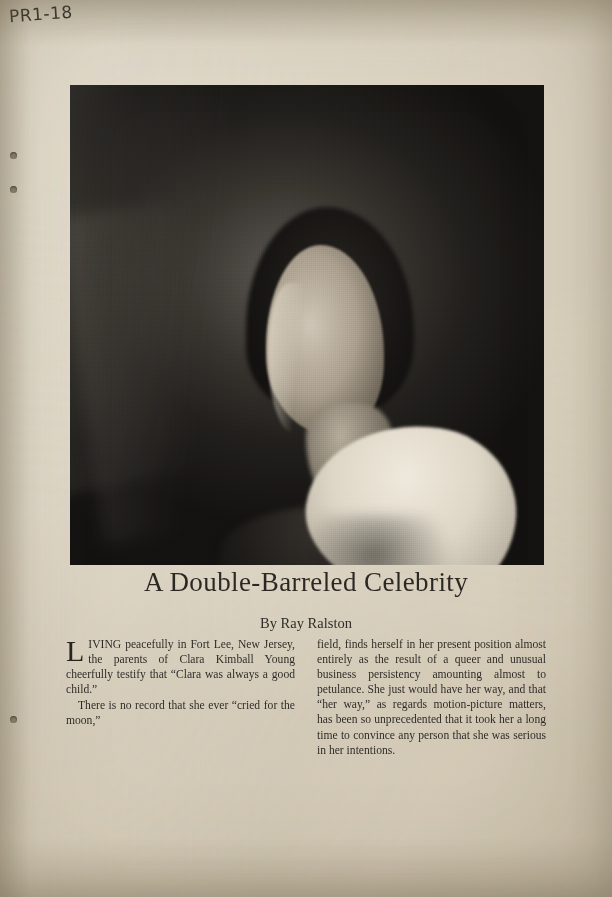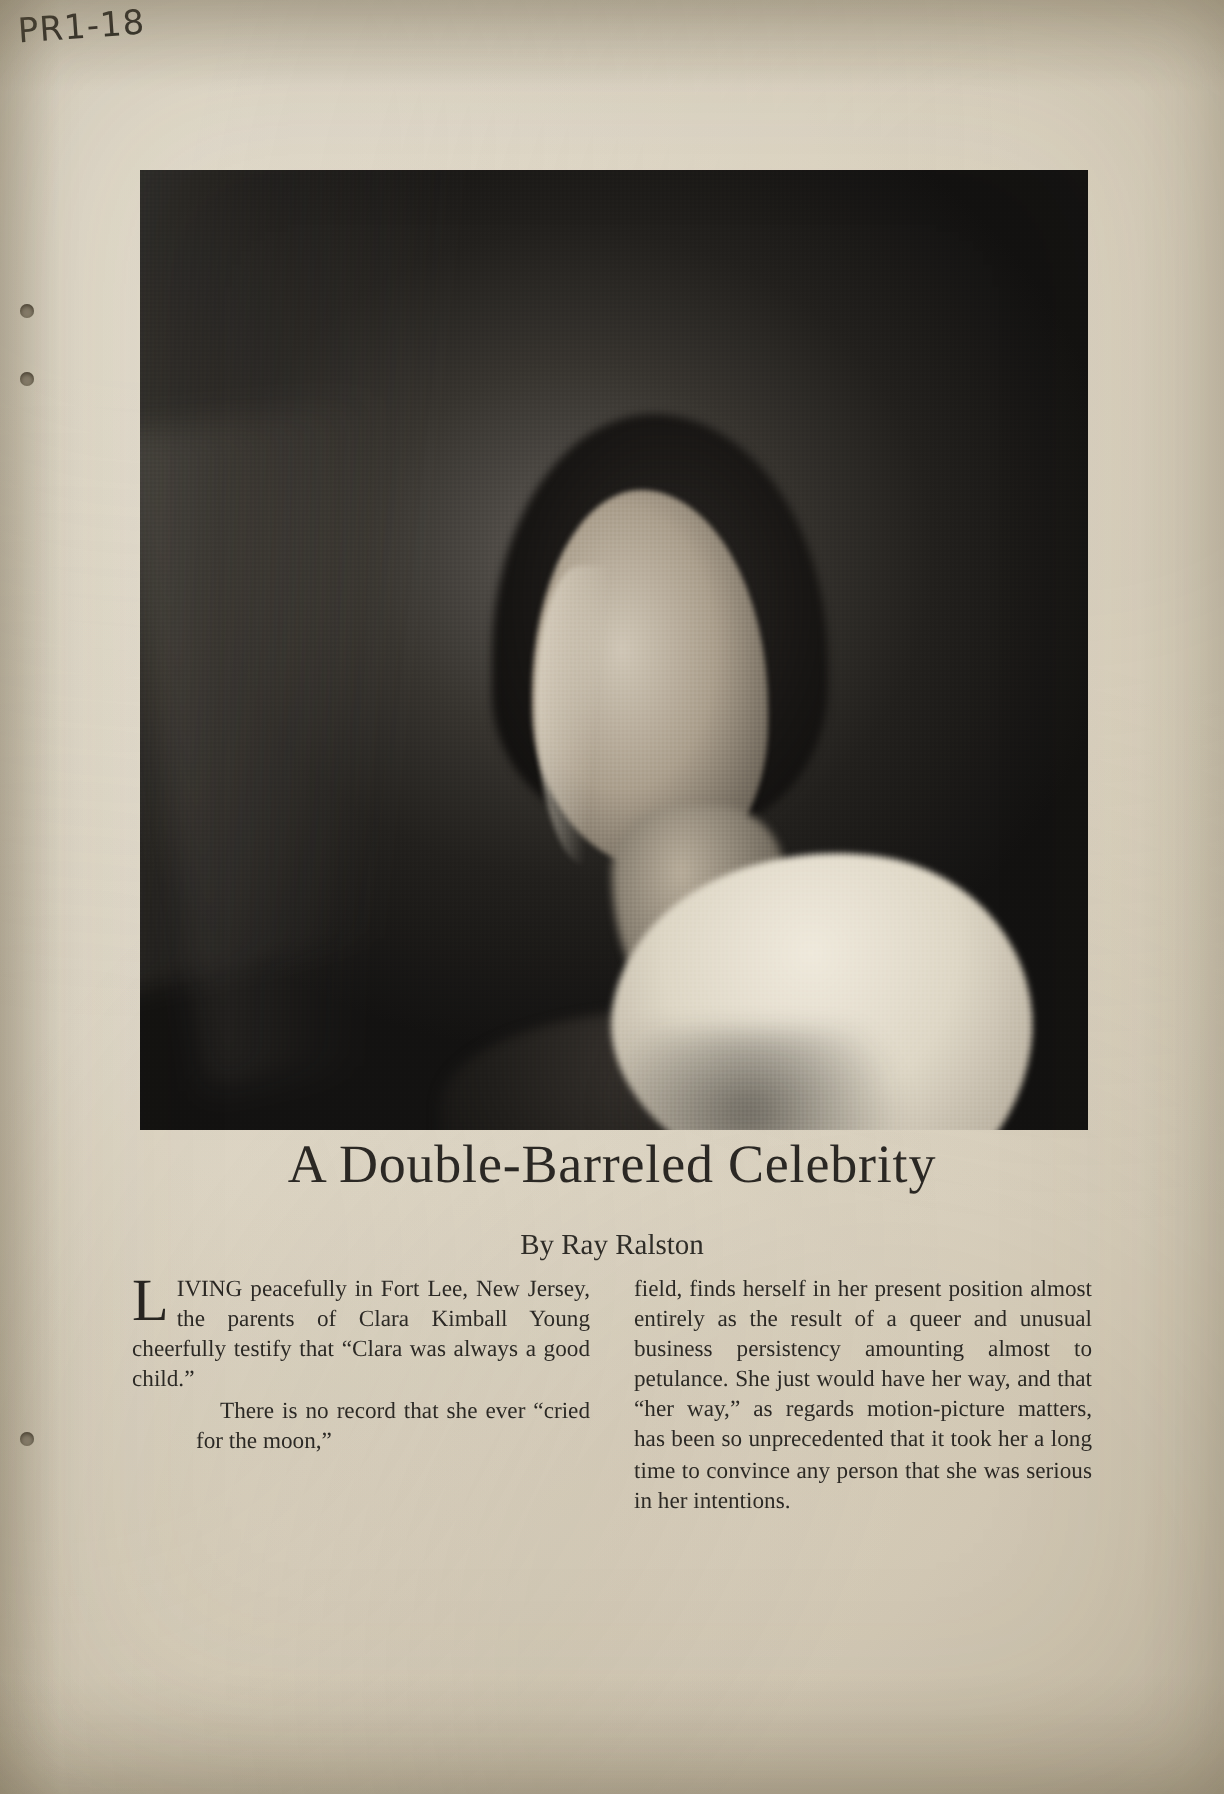--- a/index.html
+++ b/index.html
@@ -229,21 +229,21 @@
   }
   .col {
     width: 229px;
     font-family: "Liberation Serif", serif;
     font-size: 11.6px;
     line-height: 15.1px;
     color: #1f1d1a;
     text-align: justify;
   }
   .col p { margin: 0 0 0 0; }
-  .col p + p { text-indent: 12px; margin-top: 1px; margin-left: 32px; }
+  .col p + p { text-indent: 12px; margin-top: 1px; }
   .dropcap-para {
     position: relative;
   }
   .dropcap {
     float: left;
     font-size: 30px;
     line-height: 26px;
     padding: 1px 4px 0 0;
     font-family: "Liberation Serif", serif;
     color: #1a1816;

